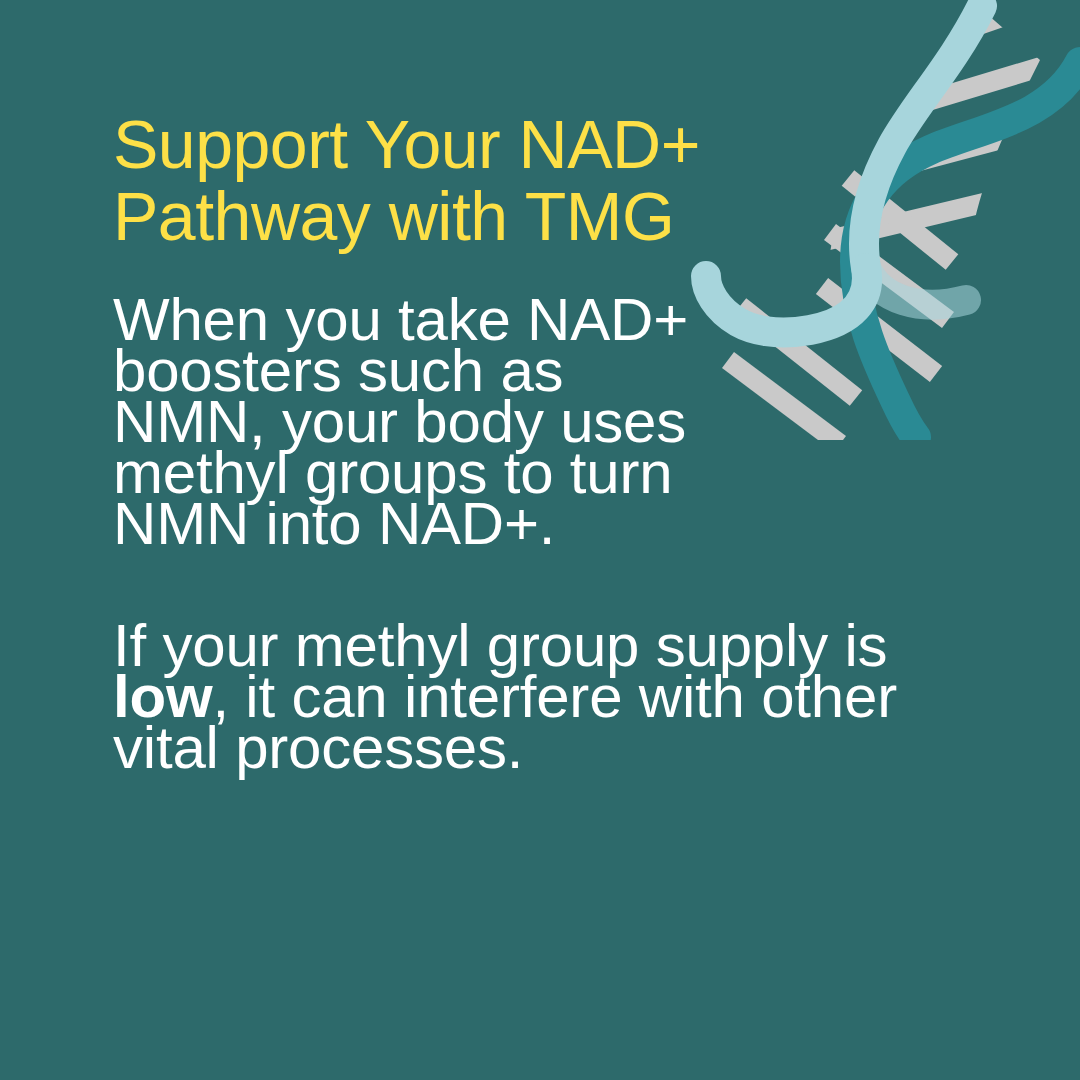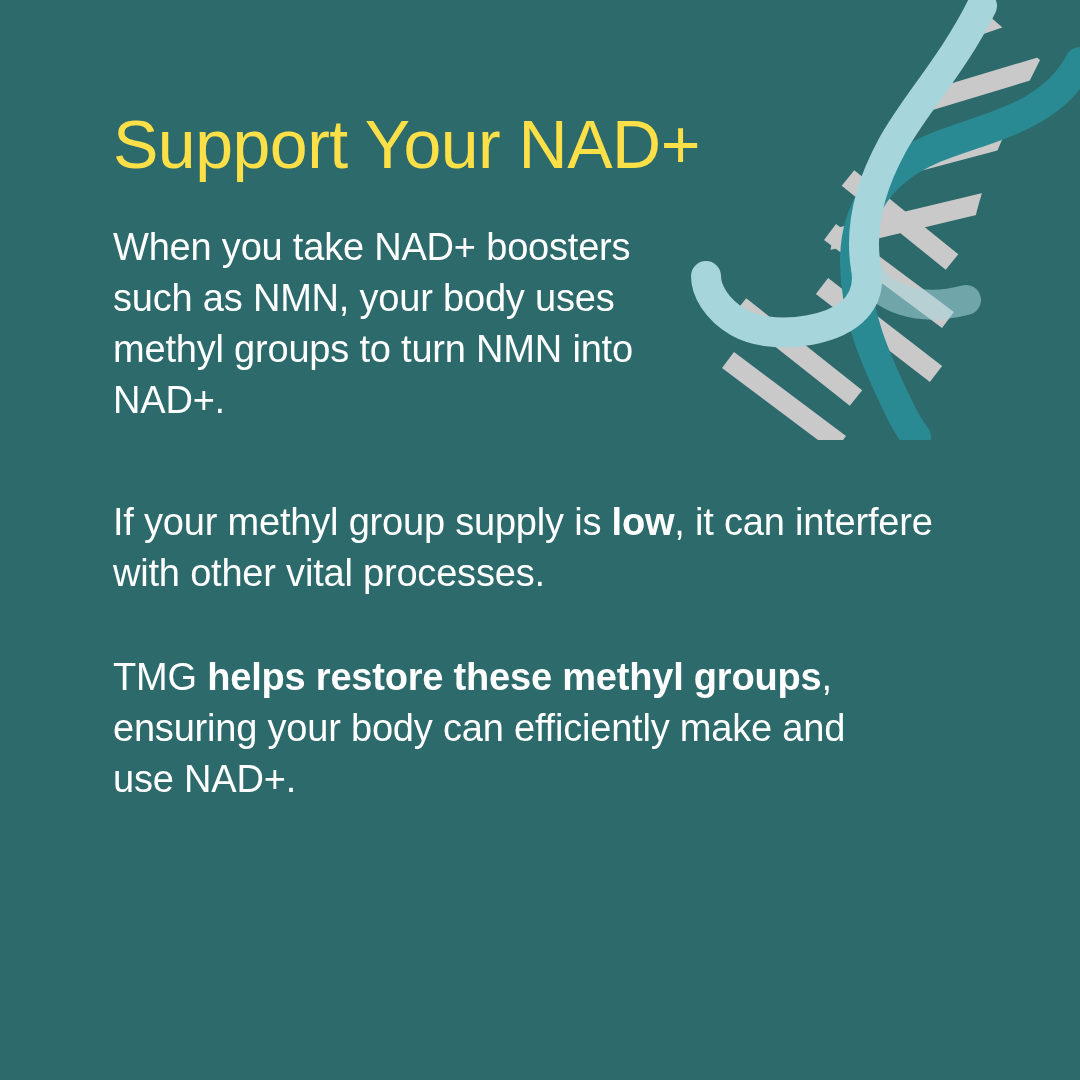--- a/index.html
+++ b/index.html
@@ -51,21 +51,21 @@
     max-width: 700px;
   }
   #headline .hl-line {
     display: block;
     white-space: nowrap;
   }
 
   .body-para {
     margin: 0;
     color: #ffffff;
-    font-size: 38px;
+    font-size: 60px;
     line-height: 51px;
     font-weight: 400;
     letter-spacing: -0.2px;
   }
   .body-para b {
     font-weight: 700;
   }
 
   #para-intro {
     margin-top: 42px;
@@ -135,28 +135,26 @@
                C 36 309, 26 290, 26 276" fill="none" stroke="#a7d5dc" stroke-width="30" stroke-linecap="round"></path>
 
       <path d="M 186 268 C 200 300, 240 312, 286 300" fill="none" stroke="#a7d5dc" stroke-width="30" stroke-linecap="round" opacity="0.55"></path>
     </svg>
   </div>
 
   <div id="text-column">
 
     <h1 id="headline">
       <span class="hl-line">Support Your NAD+</span>
+      <span class="hl-line">Pathway with TMG</span>
     </h1>
 
     <p class="body-para" id="para-intro">
       <span>When you take NAD+ boosters such as NMN, your body uses methyl groups to turn NMN into NAD+.</span>
     </p>
 
     <p class="body-para" id="para-warning">
       <span>If your methyl group supply is </span><b>low</b><span>, it can interfere with other vital processes.</span>
     </p>
 
-    <p class="body-para" id="para-solution">
-      <span>TMG </span><b>helps restore these methyl groups</b><span>, ensuring your body can efficiently make and use NAD+.</span>
-    </p>
 
   </div>
 </div>
 
 </body></html>

